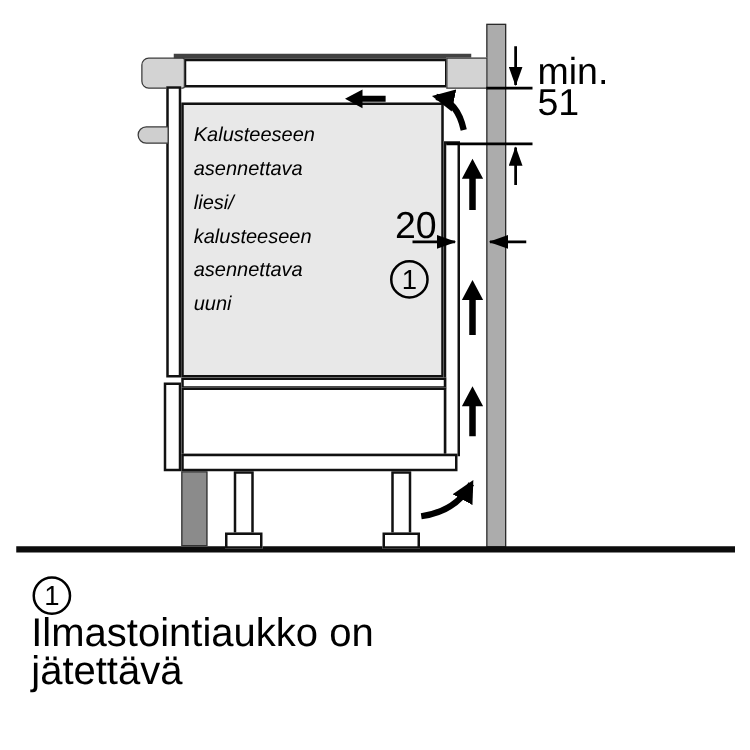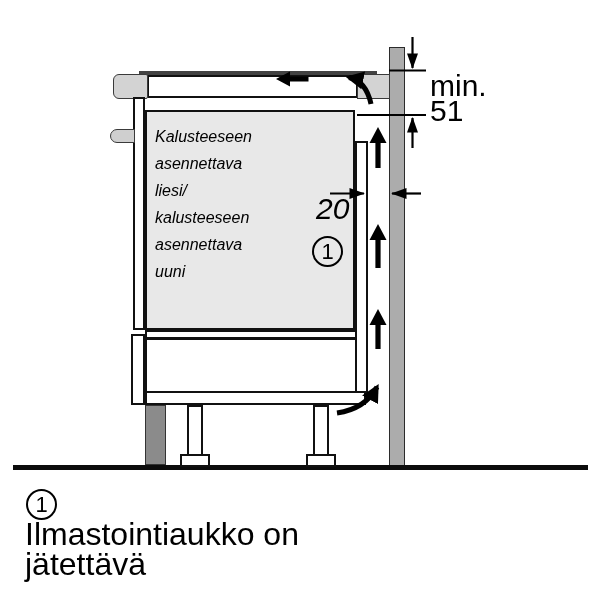--- a/index.html
+++ b/index.html
@@ -1,20 +1,20 @@
 <!DOCTYPE html>
 <html><head>
 <meta charset="utf-8">
 <style>
   html,body{margin:0;padding:0;background:#fff;}
   .stage{
     position:relative;width:600px;height:600px;background:#ffffff;overflow:hidden;
     font-family:"Liberation Sans","DejaVu Sans",sans-serif;color:#000;
   }
-  .abs{position:absolute;box-sizing:border-box;margin-top:28px;}
+  .abs{position:absolute;box-sizing:border-box;}
   .panel{background:#ffffff;border:2px solid #111;}
   .grayfill{background:#d3d3d3;border:1.5px solid #3a3a3a;}
   .preline{white-space:pre-line;}
   
   .worktop-top{left:139px;top:43px;width:238px;height:5px;background:#424242;}
   .worktop-slab{left:147px;top:47px;width:211px;height:23px;border-width:2px;}
   .worktop-trim{left:113px;top:46px;width:35px;height:25px;border-radius:6px 2px 2px 6px;}
   .rear-filler{left:357px;top:46px;width:33px;height:25px;}
   
   .wall{left:389px;top:19px;width:16px;height:419px;background:#acacac;border:1.5px solid #2b2b2b;}
@@ -30,21 +30,21 @@
   .front-panel{left:131px;top:306px;width:14px;height:71px;}
   .bottom-rail{left:145px;top:363px;width:221px;height:14px;}
   .plinth{left:145px;top:377px;width:21px;height:60px;background:#8b8b8b;border:1px solid #333;}
   .leg-stem{width:16px;height:51px;top:377px;}
   .leg-base{width:30px;height:13px;top:426px;}
   .leg1-stem{left:187px;} .leg1-base{left:180px;}
   .leg2-stem{left:313px;} .leg2-base{left:306px;}
   
   .dim-top{left:430px;top:45px;font-size:30px;line-height:25px;}
   .dim-top span{display:block;}
-  .dim-gap{left:316px;top:167px;font-size:30px;line-height:28px;font-style:italic;}
+  .dim-gap{left:316px;top:167px;font-size:30px;line-height:28px;}
   .callout-circle{width:31px;height:31px;border:2.5px solid #000;border-radius:50%;
     display:flex;align-items:center;justify-content:center;font-size:22px;background:#fff0;}
   .callout-fig{left:312px;top:208px;background:transparent;}
   .callout-legend{left:26px;top:461px;}
   .legend-text{left:25px;top:491px;font-size:32px;line-height:30px;}
   .units{left:433px;top:560px;font-size:29px;line-height:32px;}
   svg.overlay{position:absolute;left:0;top:0;pointer-events:none;}
 </style>
 </head>
 <body>

